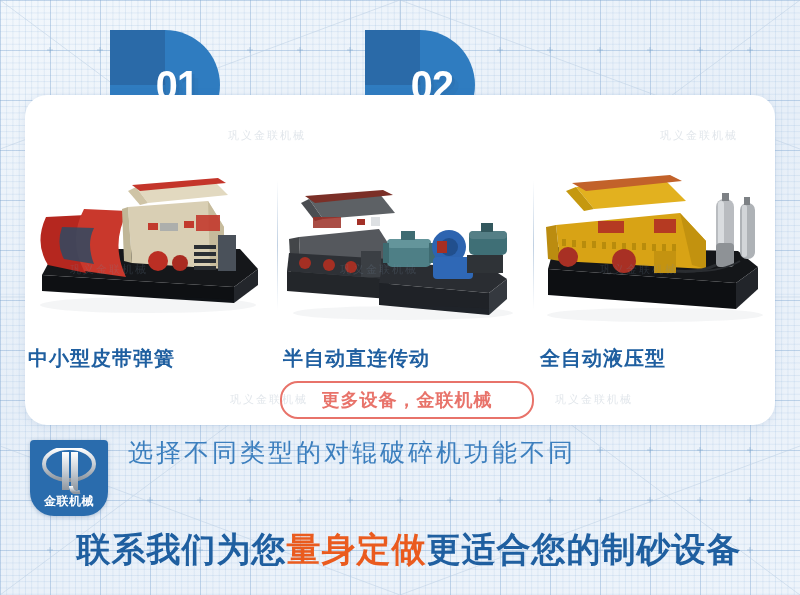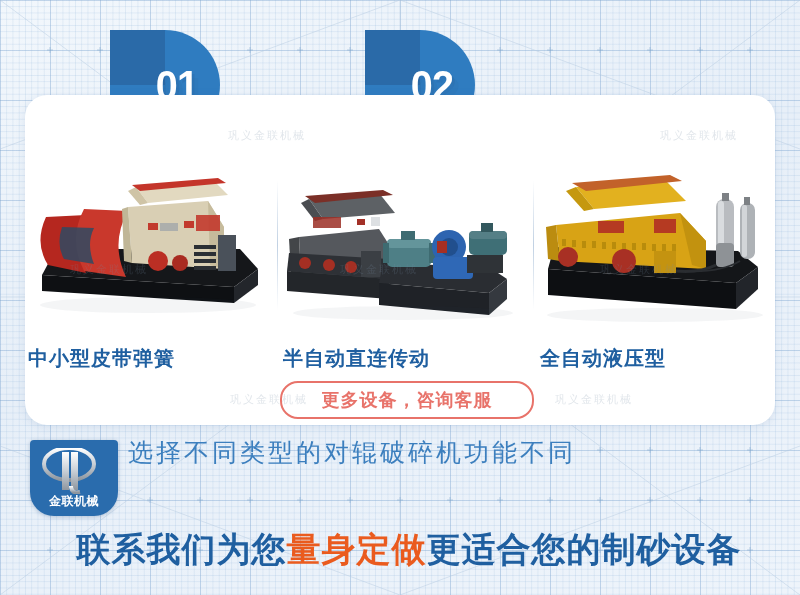--- a/index.html
+++ b/index.html
@@ -85,21 +85,21 @@
   #cta{
     position:absolute;left:280px;top:381px;width:250px;height:34px;
     border:2px solid #e8736a;border-radius:18px;
     display:flex;align-items:center;justify-content:center;
     color:#e8736a;font-size:18px;font-weight:bold;letter-spacing:1px;
     background:rgba(255,255,255,.55);
   }
 
   
   #logo{
-    position:absolute;left:30px;top:440px;width:78px;height:76px;padding-left:10px;
+    position:absolute;left:30px;top:440px;width:78px;height:76px;
   }
   #logoShield{
     position:absolute;inset:0;background:#2a6cad;
     border-radius:4px 4px 24px 24px;
     box-shadow:0 1px 4px rgba(40,80,130,.3);
   }
   #logoName{
     position:absolute;left:0;bottom:6px;width:100%;text-align:center;
     color:#ffffff;font-size:12px;font-weight:bold;letter-spacing:.5px;
   }
@@ -629,21 +629,21 @@
 
     <path d="M176,100 q-16,8 -40,6" stroke="#2a2d31" stroke-width="3" fill="none"></path>
     <path d="M200,96 q-20,12 -56,10" stroke="#2a2d31" stroke-width="2" fill="none"></path>
     <ellipse cx="115" cy="150" rx="108" ry="7" fill="#2a3a4d" opacity=".05"></ellipse>
   </svg>
 
   <div class="label" id="label1">中小型皮带弹簧</div>
   <div class="label" id="label3">全自动液压型</div>
   <div class="label" id="label2">半自动直连传动</div>
 
-  <div id="cta">更多设备，咨询客服</div>
+  <div id="cta">更多设备，金联机械</div>
 
   <div id="logo">
     <div id="logoShield"></div>
     <svg style="position:absolute;left:8px;top:8px;" width="62" height="46" viewBox="0 0 62 46">
       <defs>
         <linearGradient id="mg" x1="0" y1="0" x2="0" y2="1">
           <stop offset="0" stop-color="#ffffff"></stop>
           <stop offset=".5" stop-color="#c9cfd6"></stop>
           <stop offset="1" stop-color="#8e969f"></stop>
         </linearGradient>

